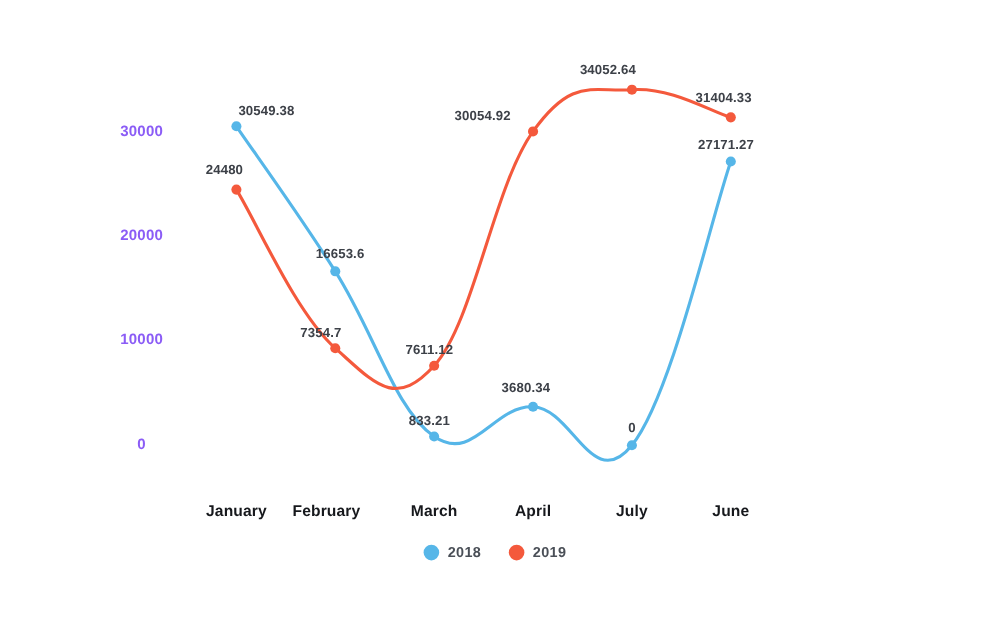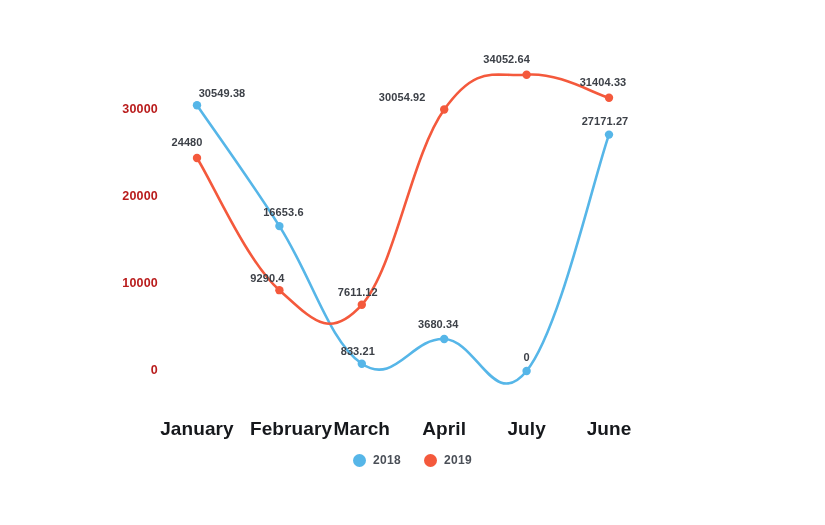--- a/index.html
+++ b/index.html
@@ -31,28 +31,28 @@
     position: absolute;
     left: 0; top: 0;
     width: 825px;
     height: 525px;
     display: block;
   }
   .ytick-label {
     position: absolute;
     font-size: 12.5px;
     font-weight: 700;
-    color: #b91c1c;
-    text-align: right;
+    color: #8b5cf6;
+    text-align: center;
     letter-spacing: 0.2px;
     white-space: nowrap;
   }
   .xtick-label {
     position: absolute;
-    font-size: 19px;
+    font-size: 13px;
     font-weight: 700;
     color: #16181c;
     text-align: center;
     white-space: nowrap;
     letter-spacing: 0.1px;
   }
   .point-label {
     position: absolute;
     font-size: 11px;
     font-weight: 700;
@@ -117,35 +117,35 @@
   </div>
 
   <div id="ytick-container">
       <div class="ytick-label" style="left: 78px; width: 80px; top: 102px;">30000</div>
       <div class="ytick-label" style="left: 78px; width: 80px; top: 189px;">20000</div>
       <div class="ytick-label" style="left: 78px; width: 80px; top: 276px;">10000</div>
       <div class="ytick-label" style="left: 78px; width: 80px; top: 363px;">0</div>
     </div>
   <div id="xtick-container">
       <div class="xtick-label" style="left: 137px; width: 120px; top: 418px;">January</div>
-      <div class="xtick-label" style="left: 231px; width: 120px; top: 418px;">February</div>
+      <div class="xtick-label" style="left: 212px; width: 120px; top: 418px;">February</div>
       <div class="xtick-label" style="left: 301.8px; width: 120px; top: 418px;">March</div>
       <div class="xtick-label" style="left: 384.2px; width: 120px; top: 418px;">April</div>
       <div class="xtick-label" style="left: 466.6px; width: 120px; top: 418px;">July</div>
       <div class="xtick-label" style="left: 549px; width: 120px; top: 418px;">June</div>
     </div>
   <div id="label-container">
       <div class="point-label" style="left: 222px; top: 87.2204px; transform: translateX(-50%);">30549.38</div>
       <div class="point-label" style="left: 283.4px; top: 206.114px; transform: translateX(-50%);">16653.6</div>
       <div class="point-label" style="left: 357.8px; top: 344.751px; transform: translateX(-50%);">833.21</div>
       <div class="point-label" style="left: 438.2px; top: 317.981px; transform: translateX(-50%);">3680.34</div>
       <div class="point-label" style="left: 526.6px; top: 351px; transform: translateX(-50%);">0</div>
       <div class="point-label" style="left: 605px; top: 114.61px; transform: translateX(-50%);">27171.27</div>
       <div class="point-label" style="left: 187px; top: 136.024px; transform: translateX(-50%);">24480</div>
-      <div class="point-label" style="left: 267.4px; top: 272.174px; transform: translateX(-50%);">9290.4</div>
+      <div class="point-label" style="left: 267.4px; top: 272.174px; transform: translateX(-50%);">7354.7</div>
       <div class="point-label" style="left: 357.8px; top: 285.783px; transform: translateX(-50%);">7611.12</div>
       <div class="point-label" style="left: 402.2px; top: 90.5222px; transform: translateX(-50%);">30054.92</div>
       <div class="point-label" style="left: 506.6px; top: 52.742px; transform: translateX(-50%);">34052.64</div>
       <div class="point-label" style="left: 603px; top: 75.7823px; transform: translateX(-50%);">31404.33</div>
     </div>
 
   <div class="legend">
     <div class="legend-item">
       <span class="legend-swatch" id="sw0" style="background: rgb(86, 182, 232);"></span>
       <span class="legend-text">2018</span>

